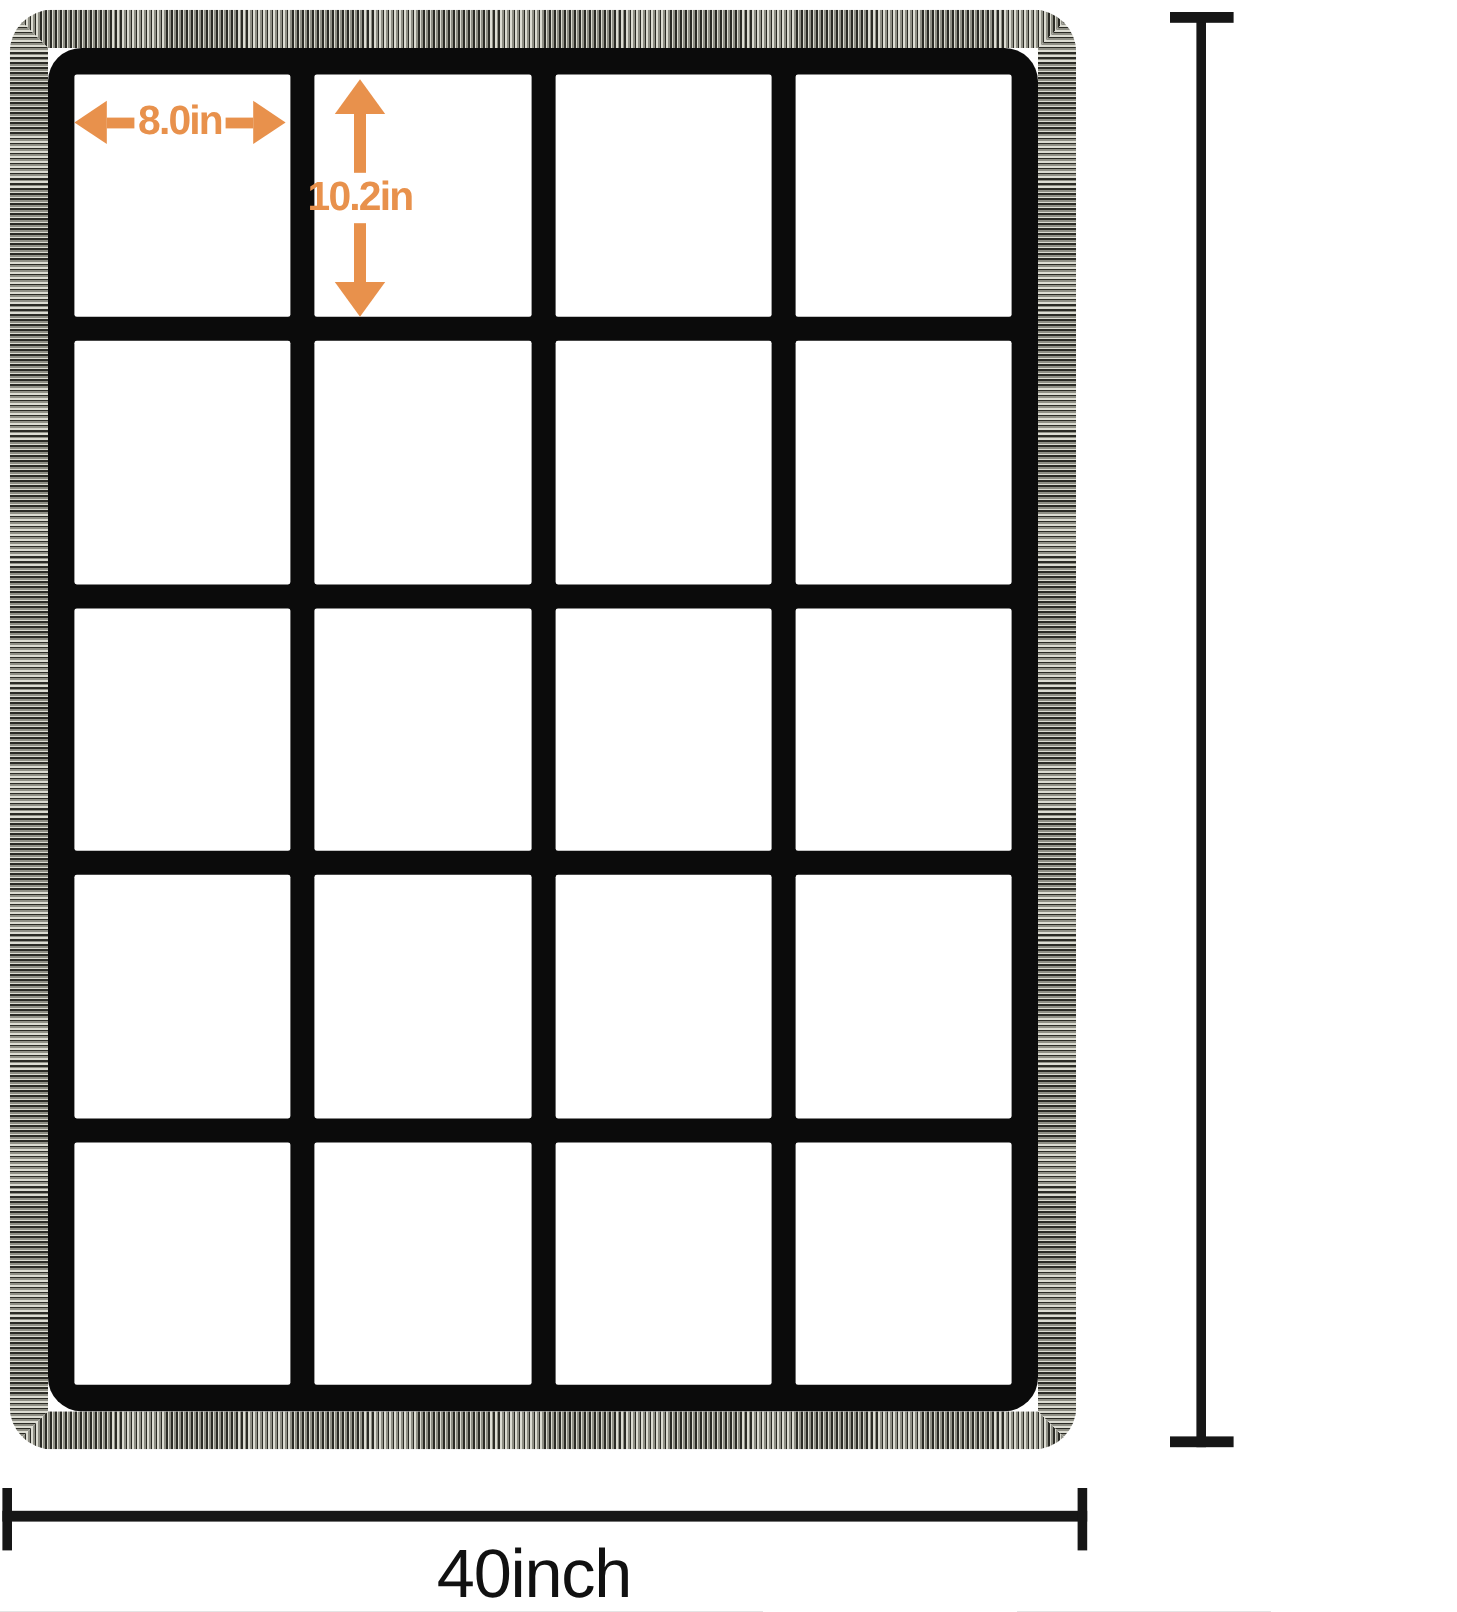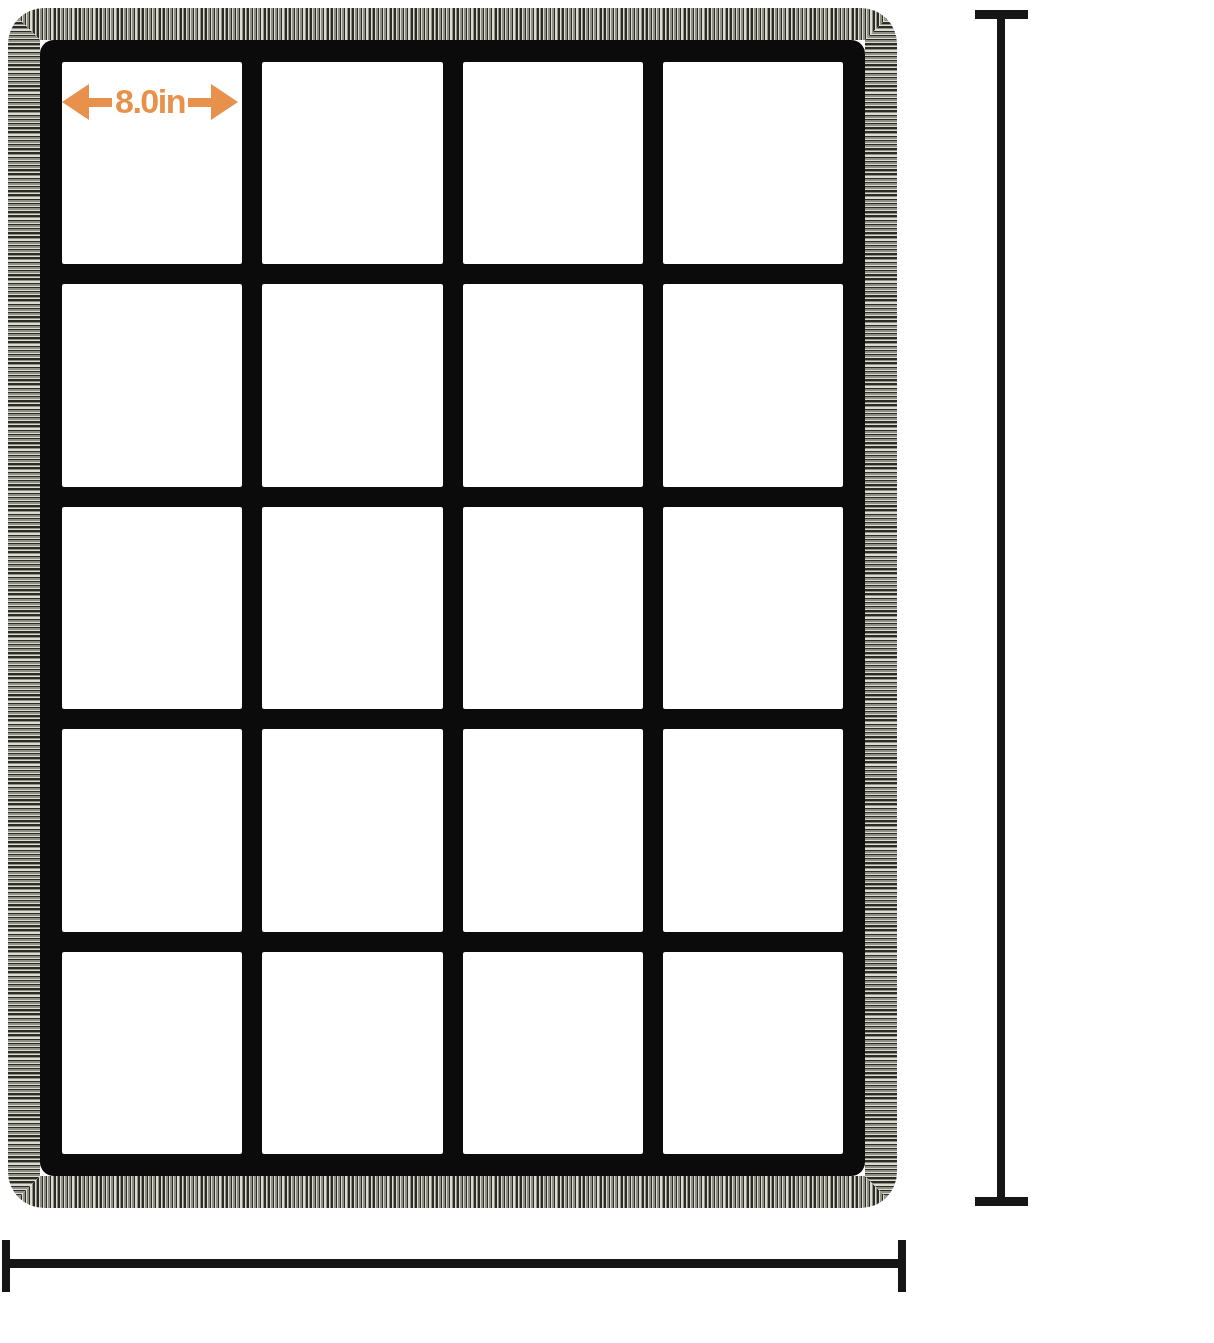--- a/index.html
+++ b/index.html
@@ -41,21 +41,21 @@
       var(--bind-mid) 2.6px, var(--bind-mid) 4.2px);}
   .bind.top{top:0;clip-path:polygon(0 0,100% 0,calc(100% - 32px) 100%,32px 100%);}
   .bind.bottom{bottom:0;clip-path:polygon(32px 0,calc(100% - 32px) 0,100% 100%,0 100%);}
   .bind.left{left:0;clip-path:polygon(0 0,100% 32px,100% calc(100% - 32px),0 100%);}
   .bind.right{right:0;clip-path:polygon(0 32px,100% 0,100% 100%,0 calc(100% - 32px));}
 
   
   .grid-frame{
     position:absolute;inset:32px;
     background:var(--grid-black);
-    border-radius:14px;
+    border-radius:28px;
     padding:22px;
     display:grid;
     grid-template-columns:repeat(4,1fr);
     grid-template-rows:repeat(5,1fr);
     gap:20px;
   }
   .cell{background:#fff;border-radius:2px;}
 
   
   .measure{position:absolute;color:var(--orange);}
@@ -129,24 +129,32 @@
         <div class="cell"></div>
         <div class="cell"></div>
         <div class="measure w-measure">
         <span class="tri left"></span>
         <span class="seg-h"></span>
         <span class="m-label">8.0in</span>
         <span class="seg-h"></span>
         <span class="tri right"></span>
       </div>
 
+      <div class="measure h-measure">
+        <span class="tri up"></span>
+        <span class="seg-v"></span>
+        <span class="m-label">10.2in</span>
+        <span class="seg-v"></span>
+        <span class="tri down"></span>
+      </div>
     </div>
   </div>
 
   <div class="ruler-part v-line"></div>
   <div class="ruler-part v-cap-top"></div>
   <div class="ruler-part v-cap-bottom"></div>
 
   <div class="ruler-part h-line"></div>
   <div class="ruler-part h-cap-left"></div>
   <div class="ruler-part h-cap-right"></div>
+  <div class="ruler-label h-label">40inch</div>
 
 </div>
 
 </body></html>

